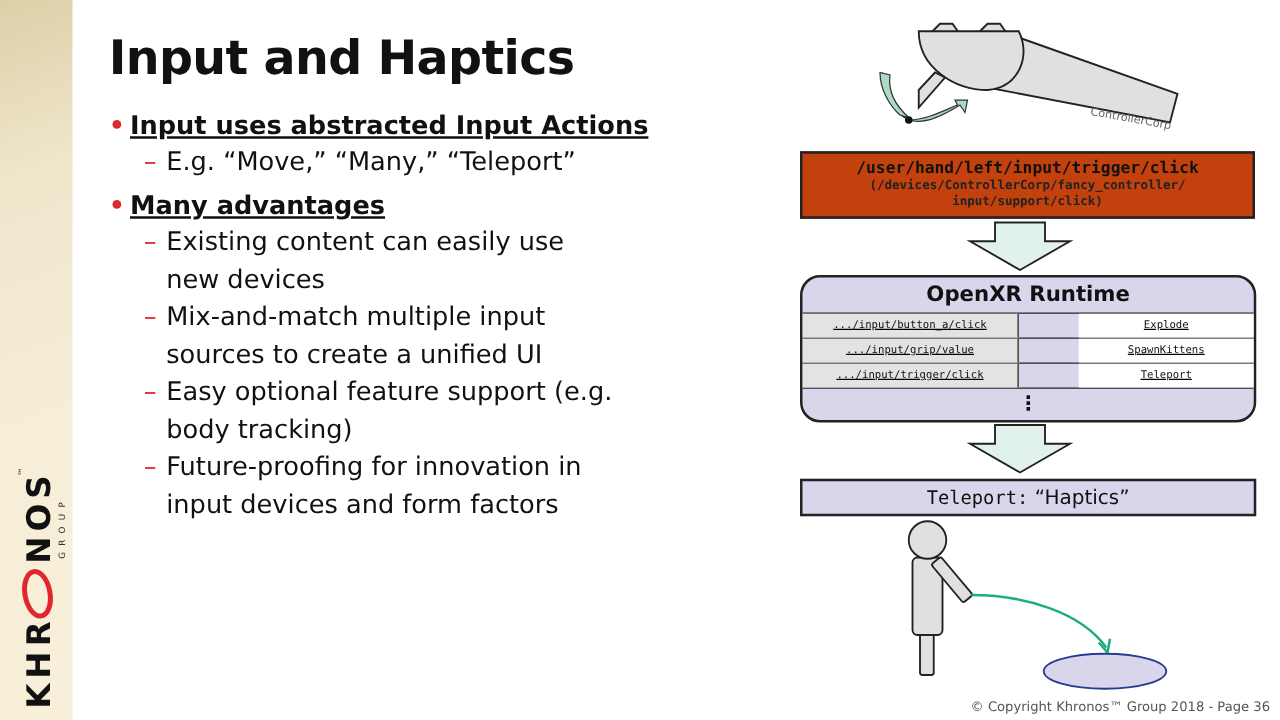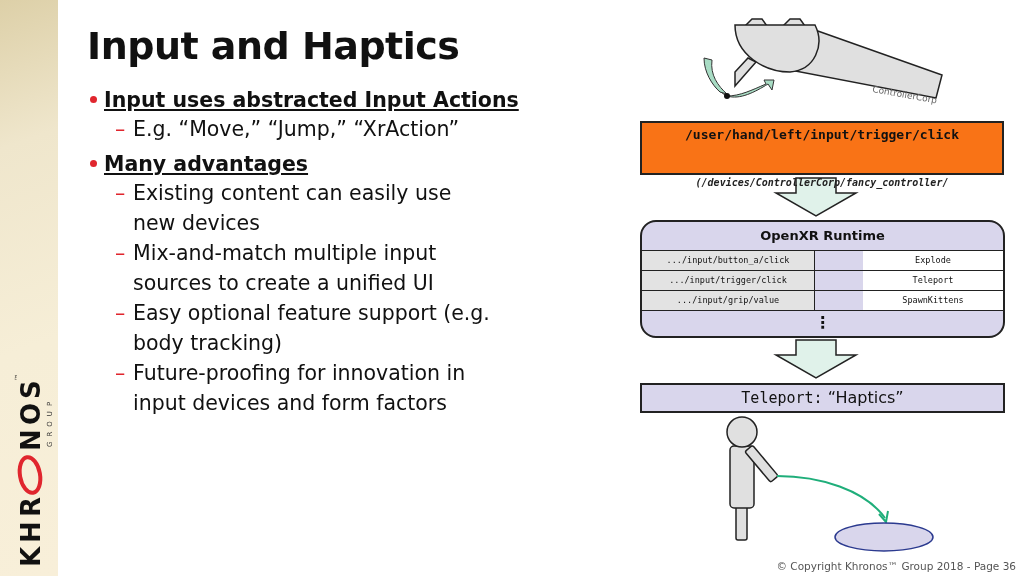--- a/index.html
+++ b/index.html
@@ -32,33 +32,33 @@
     font-size: 20.5px; color: #111; line-height: 30px;
     position: relative; padding-left: 43px; white-space: normal;
   }
   .b2 .dash {
     position: absolute; left: 25px; top: 0; color: #e0262e;
   }
   .gap { height: 6px; }
   .diagram { position: absolute; left: 630px; top: 0; width: 394px; height: 576px; }
   .box-top {
     position: absolute; left: 640px; top: 121px; width: 364px; height: 54px;
-    background: #f97316; border: 2px solid #222; box-sizing: border-box;
+    background: #c2410c; border: 2px solid #222; box-sizing: border-box;
     text-align: center; font-family: "DejaVu Sans Mono", monospace;
   }
   .box-top .l1 { font-size: 13px; font-weight: bold; margin-top: 4px; color: #111; }
-  .box-top .l2 { font-size: 10px; font-style: italic; font-weight: bold; color: #222; line-height: 13px; margin-top: 34px; }
+  .box-top .l2 { font-size: 10px; font-weight: bold; color: #222; line-height: 13px; }
   .runtime {
     position: absolute; left: 640px; top: 220px; width: 365px; height: 118px;
     background: #d9d6ec; border: 2px solid #222; border-radius: 16px; box-sizing: border-box; overflow: hidden;
   }
   .runtime .rt-title {
-    text-align: center; font-size: 13px; font-weight: bold; color: #111; height: 28px; line-height: 28px;
+    text-align: center; font-size: 17px; font-weight: bold; color: #111; height: 28px; line-height: 28px;
   }
-  .rt-row { display: flex; height: 19px; border-top: 1.5px solid #222; font-family: "DejaVu Sans Mono", monospace; font-size: 8.5px; }
+  .rt-row { display: flex; height: 19px; border-top: 1.5px solid #222; font-family: "DejaVu Sans Mono", monospace; font-size: 8.5px; text-decoration: underline; }
   .rt-row .c1 { width: 172px; background: #e3e3e3; text-align: center; line-height: 19px; border-right: 1.5px solid #222; color: #111; }
   .rt-row .c2 { flex: 1; background: #ffffff; text-align: center; line-height: 19px; color: #111; margin-left: 48px; }
   .rt-dots {
     border-top: 1.5px solid #222; text-align: center; font-size: 16px; font-weight: bold; line-height: 24px; color: #111;
   }
   .action-box {
     position: absolute; left: 640px; top: 383px; width: 365px; height: 30px;
     background: #d9d6ec; border: 2px solid #222; box-sizing: border-box;
     text-align: center; font-size: 16px; line-height: 26px; color: #111;
   }
@@ -89,21 +89,21 @@
 
 <div class="title">Input and Haptics</div>
 
 <div class="bullets">
   <div class="b1">
     <span class="dot"></span>
     <span>Input uses abstracted Input Actions</span>
   </div>
   <div class="b2">
     <span class="dash">–</span>
-    <span>E.g. “Move,” “Jump,” “XrAction”</span>
+    <span>E.g. “Move,” “Many,” “Teleport”</span>
   </div>
   <div class="gap"></div>
   <div class="b1">
     <span class="dot"></span>
     <span>Many advantages</span>
   </div>
   <div class="b2" style="width:350px">
     <span class="dash">–</span>
     <span>Existing content can easily use new devices</span>
   </div>
@@ -159,26 +159,26 @@
   <div class="l2">input/support/click)</div>
 </div>
 
 <div class="runtime">
   <div class="rt-title">OpenXR Runtime</div>
   <div class="rt-row">
     <div class="c1">.../input/button_a/click</div>
     <div class="c2">Explode</div>
   </div>
   <div class="rt-row">
+    <div class="c1">.../input/grip/value</div>
+    <div class="c2">SpawnKittens</div>
+  </div>
+  <div class="rt-row">
     <div class="c1">.../input/trigger/click</div>
     <div class="c2">Teleport</div>
-  </div>
-  <div class="rt-row">
-    <div class="c1">.../input/grip/value</div>
-    <div class="c2">SpawnKittens</div>
   </div>
   <div class="rt-dots">⋮</div>
 </div>
 
 <div class="action-box">
   <span class="mono">Teleport:</span>
   <span>“Haptics”</span>
 </div>
 
 <div class="footer">© Copyright Khronos™ Group 2018 - Page 36</div>

